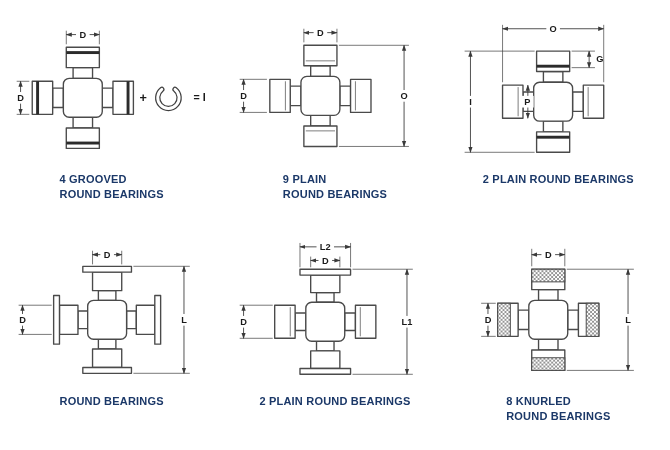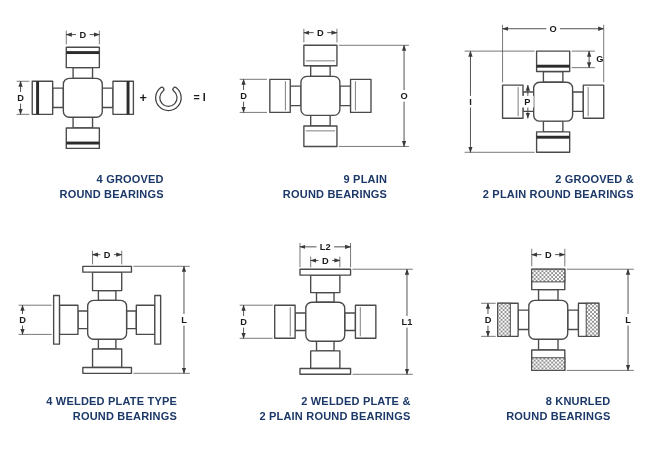--- a/index.html
+++ b/index.html
@@ -2,21 +2,21 @@
 <html><head>
 <meta charset="utf-8">
 <style>
   * { margin:0; padding:0; box-sizing:border-box; }
   html,body { width:670px; height:450px; background:#ffffff;
               font-family:"Liberation Sans", sans-serif; overflow:hidden; }
   .grid { display:grid; grid-template-columns:repeat(3,1fr);
           grid-template-rows:222px 222px; width:670px; height:450px; padding-top:6px; }
   figure.cell { display:flex; flex-direction:column; align-items:center; padding-top:6px; }
   .cell svg { width:214px; height:158px; display:block; }
-  figcaption { margin-top:2px; text-align:right; font-weight:bold; font-size:11px;
+  figcaption { margin-top:2px; text-align:left; font-weight:bold; font-size:11px;
                line-height:1.35; color:#1b3868; letter-spacing:.2px; }
   
   .part   { fill:#ffffff; stroke:#4a4a4a; stroke-width:1.4; stroke-linejoin:round; }
   .knurl  { fill:url(#knurl); stroke:#4a4a4a; stroke-width:1; }
   .band   { fill:#2b2b2b; stroke:none; }
   .detail { stroke:#7a7a7a; stroke-width:1; fill:none; }
   .dim    { stroke:#3a3a3a; stroke-width:.9; fill:none; }
   .ext    { stroke:#3a3a3a; stroke-width:.7; }
   .lblbox { fill:#ffffff; }
   .dimtext { font-family:"Liberation Sans",sans-serif; font-size:9.5px; font-weight:bold;
@@ -167,21 +167,20 @@
         <rect class="lblbox" x="13" y="86" width="14" height="12"></rect>
         <text class="dimtext" x="20" y="95.5">I</text>
       </g>
       <g>
         <line class="dim" x1="79" y1="75" x2="79" y2="109" marker-start="url(#arr)" marker-end="url(#arr)"></line>
         <rect class="lblbox" x="72" y="86" width="13" height="12"></rect>
         <text class="dimtext" x="78.5" y="95.5">P</text>
       </g>
     </svg>
     <figcaption>
-      <div>2 GROOVED &amp;</div>
       <div>2 PLAIN ROUND BEARINGS</div>
     </figcaption>
   </figure>
 
   <figure class="cell">
     <svg viewBox="0 0 220 162">
       <g>
         <rect class="part" x="96" y="58" width="18" height="10"></rect>
         <rect class="part" x="96" y="108" width="18" height="10"></rect>
         <rect class="part" x="75" y="79" width="10" height="18"></rect>
@@ -212,21 +211,20 @@
       </g>
       <g>
         <line class="ext" x1="132" y1="33" x2="190" y2="33"></line>
         <line class="ext" x1="132" y1="143" x2="190" y2="143"></line>
         <line class="dim" x1="184" y1="33" x2="184" y2="143" marker-start="url(#arr)" marker-end="url(#arr)"></line>
         <rect class="lblbox" x="177" y="82" width="14" height="12"></rect>
         <text class="dimtext" x="184" y="91.5">L</text>
       </g>
     </svg>
     <figcaption>
-      <div>4 WELDED PLATE TYPE</div>
       <div>ROUND BEARINGS</div>
     </figcaption>
   </figure>
 
   <figure class="cell">
     <svg viewBox="0 0 220 162">
       <g>
         <rect class="part" x="91" y="60" width="18" height="10"></rect>
         <rect class="part" x="91" y="110" width="18" height="10"></rect>
         <rect class="part" x="69" y="81" width="11" height="18"></rect>
@@ -264,21 +262,20 @@
       </g>
       <g>
         <line class="ext" x1="128" y1="36" x2="190" y2="36"></line>
         <line class="ext" x1="128" y1="144" x2="190" y2="144"></line>
         <line class="dim" x1="184" y1="36" x2="184" y2="144" marker-start="url(#arr)" marker-end="url(#arr)"></line>
         <rect class="lblbox" x="176" y="84" width="16" height="12"></rect>
         <text class="dimtext" x="184" y="93.5">L1</text>
       </g>
     </svg>
     <figcaption>
-      <div>2 WELDED PLATE &amp;</div>
       <div>2 PLAIN ROUND BEARINGS</div>
     </figcaption>
   </figure>
 
   <figure class="cell">
     <svg viewBox="0 0 220 162">
       <g>
         <rect class="part" x="90" y="57" width="20" height="11"></rect>
         <rect class="part" x="90" y="108" width="20" height="11"></rect>
         <rect class="part" x="69" y="78" width="11" height="20"></rect>

